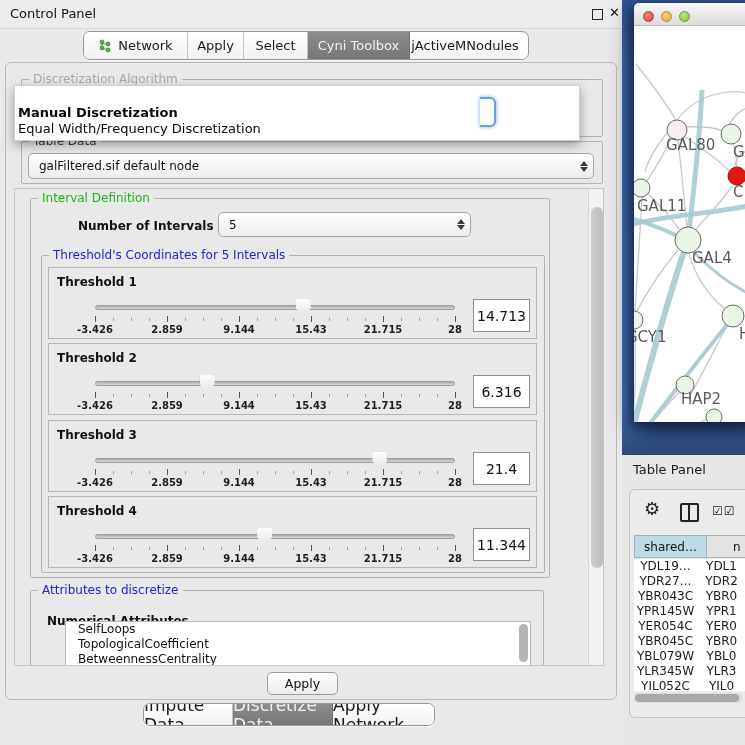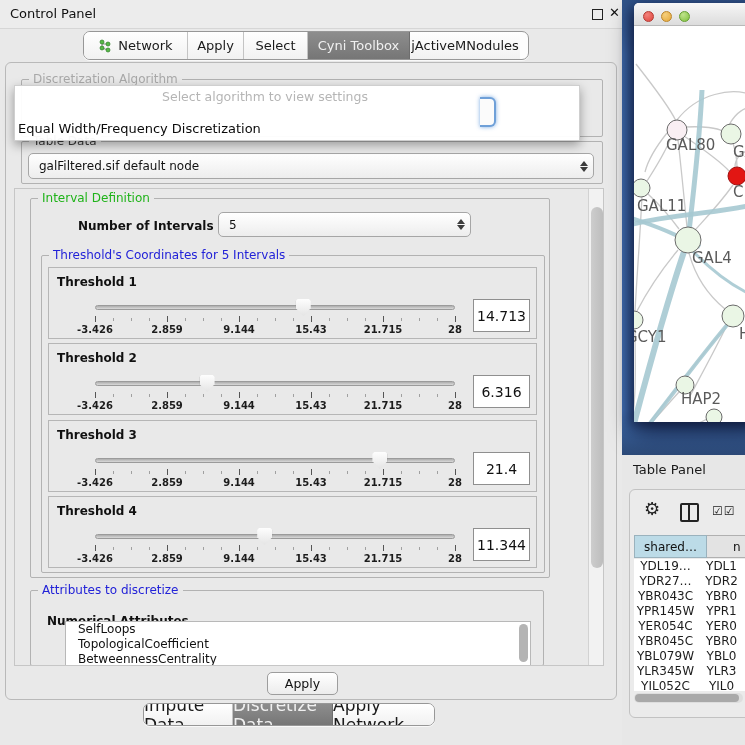--- a/index.html
+++ b/index.html
@@ -178,21 +178,21 @@
 
     <div class="outer-panel">
 
       <div class="group" style="left:15px;top:16px;width:582px;height:58px;">
         <span class="gtitle faded">Discretization Algorithm</span>
       </div>
 
       <div class="combo-fragment"></div>
 
       <div class="popup">
-        <div class="hint">Select algorithm to view settings</div>
+        <div class="item1">Manual Discretization</div>
         <div class="item2">Equal Width/Frequency Discretization</div>
       </div>
 
       <div class="group" style="left:15px;top:78px;width:582px;height:43px;">
         <span class="gtitle gray">Table Data</span>
         <div class="combo" style="left:6px;top:11px;width:566px;height:26px;">
           <span class="val">galFiltered.sif default node</span>
           <span class="spinner">
               <i class="up"></i>
               <i class="dn"></i>

